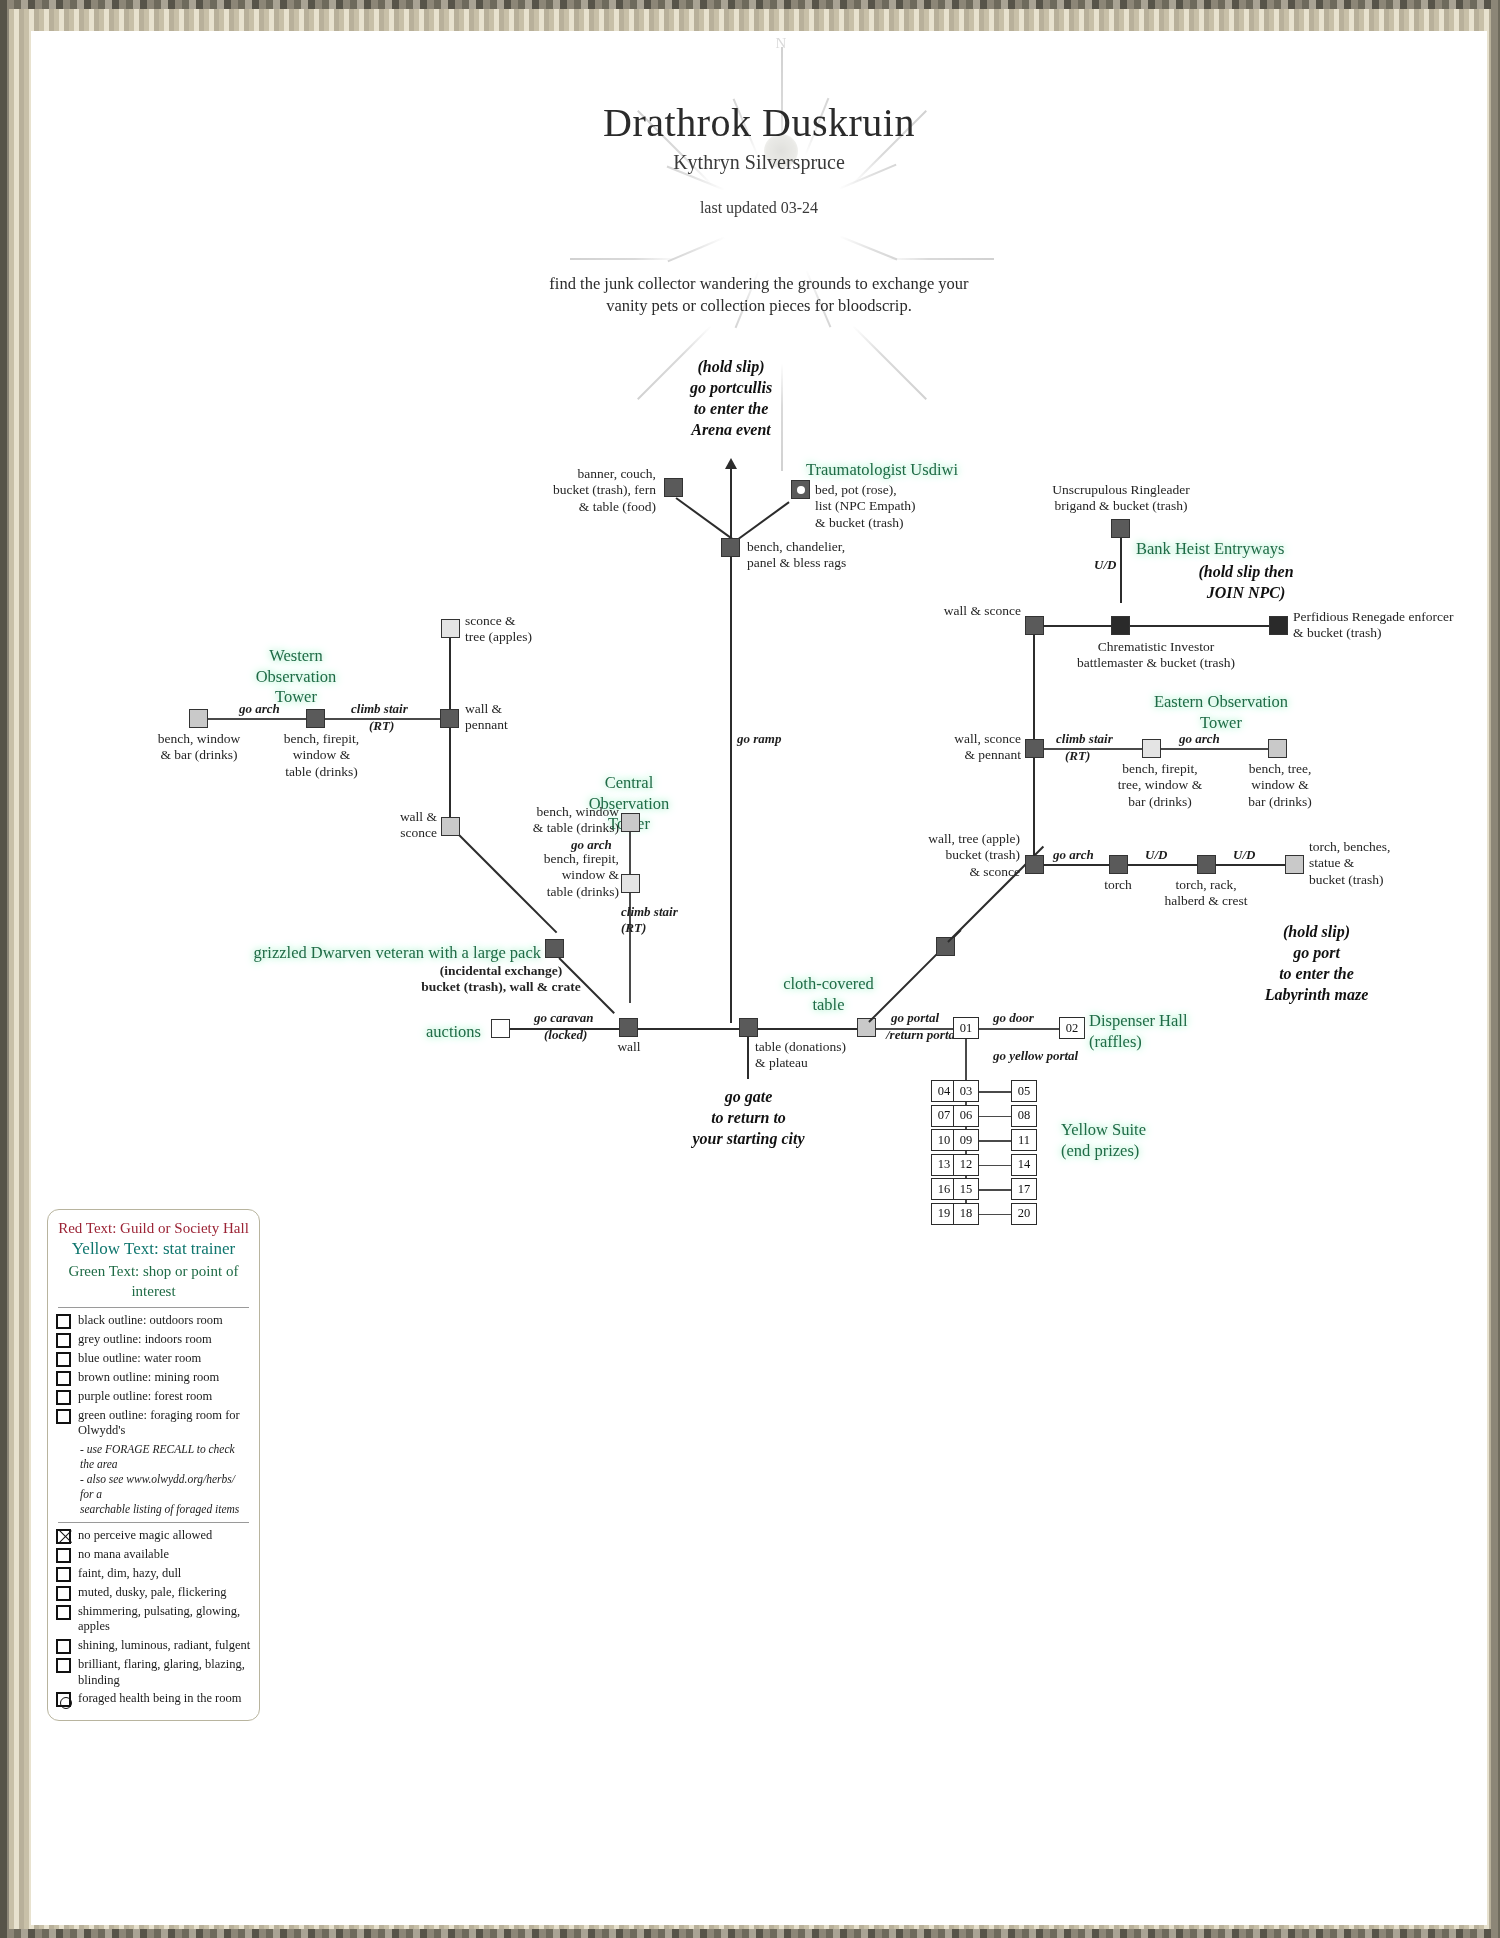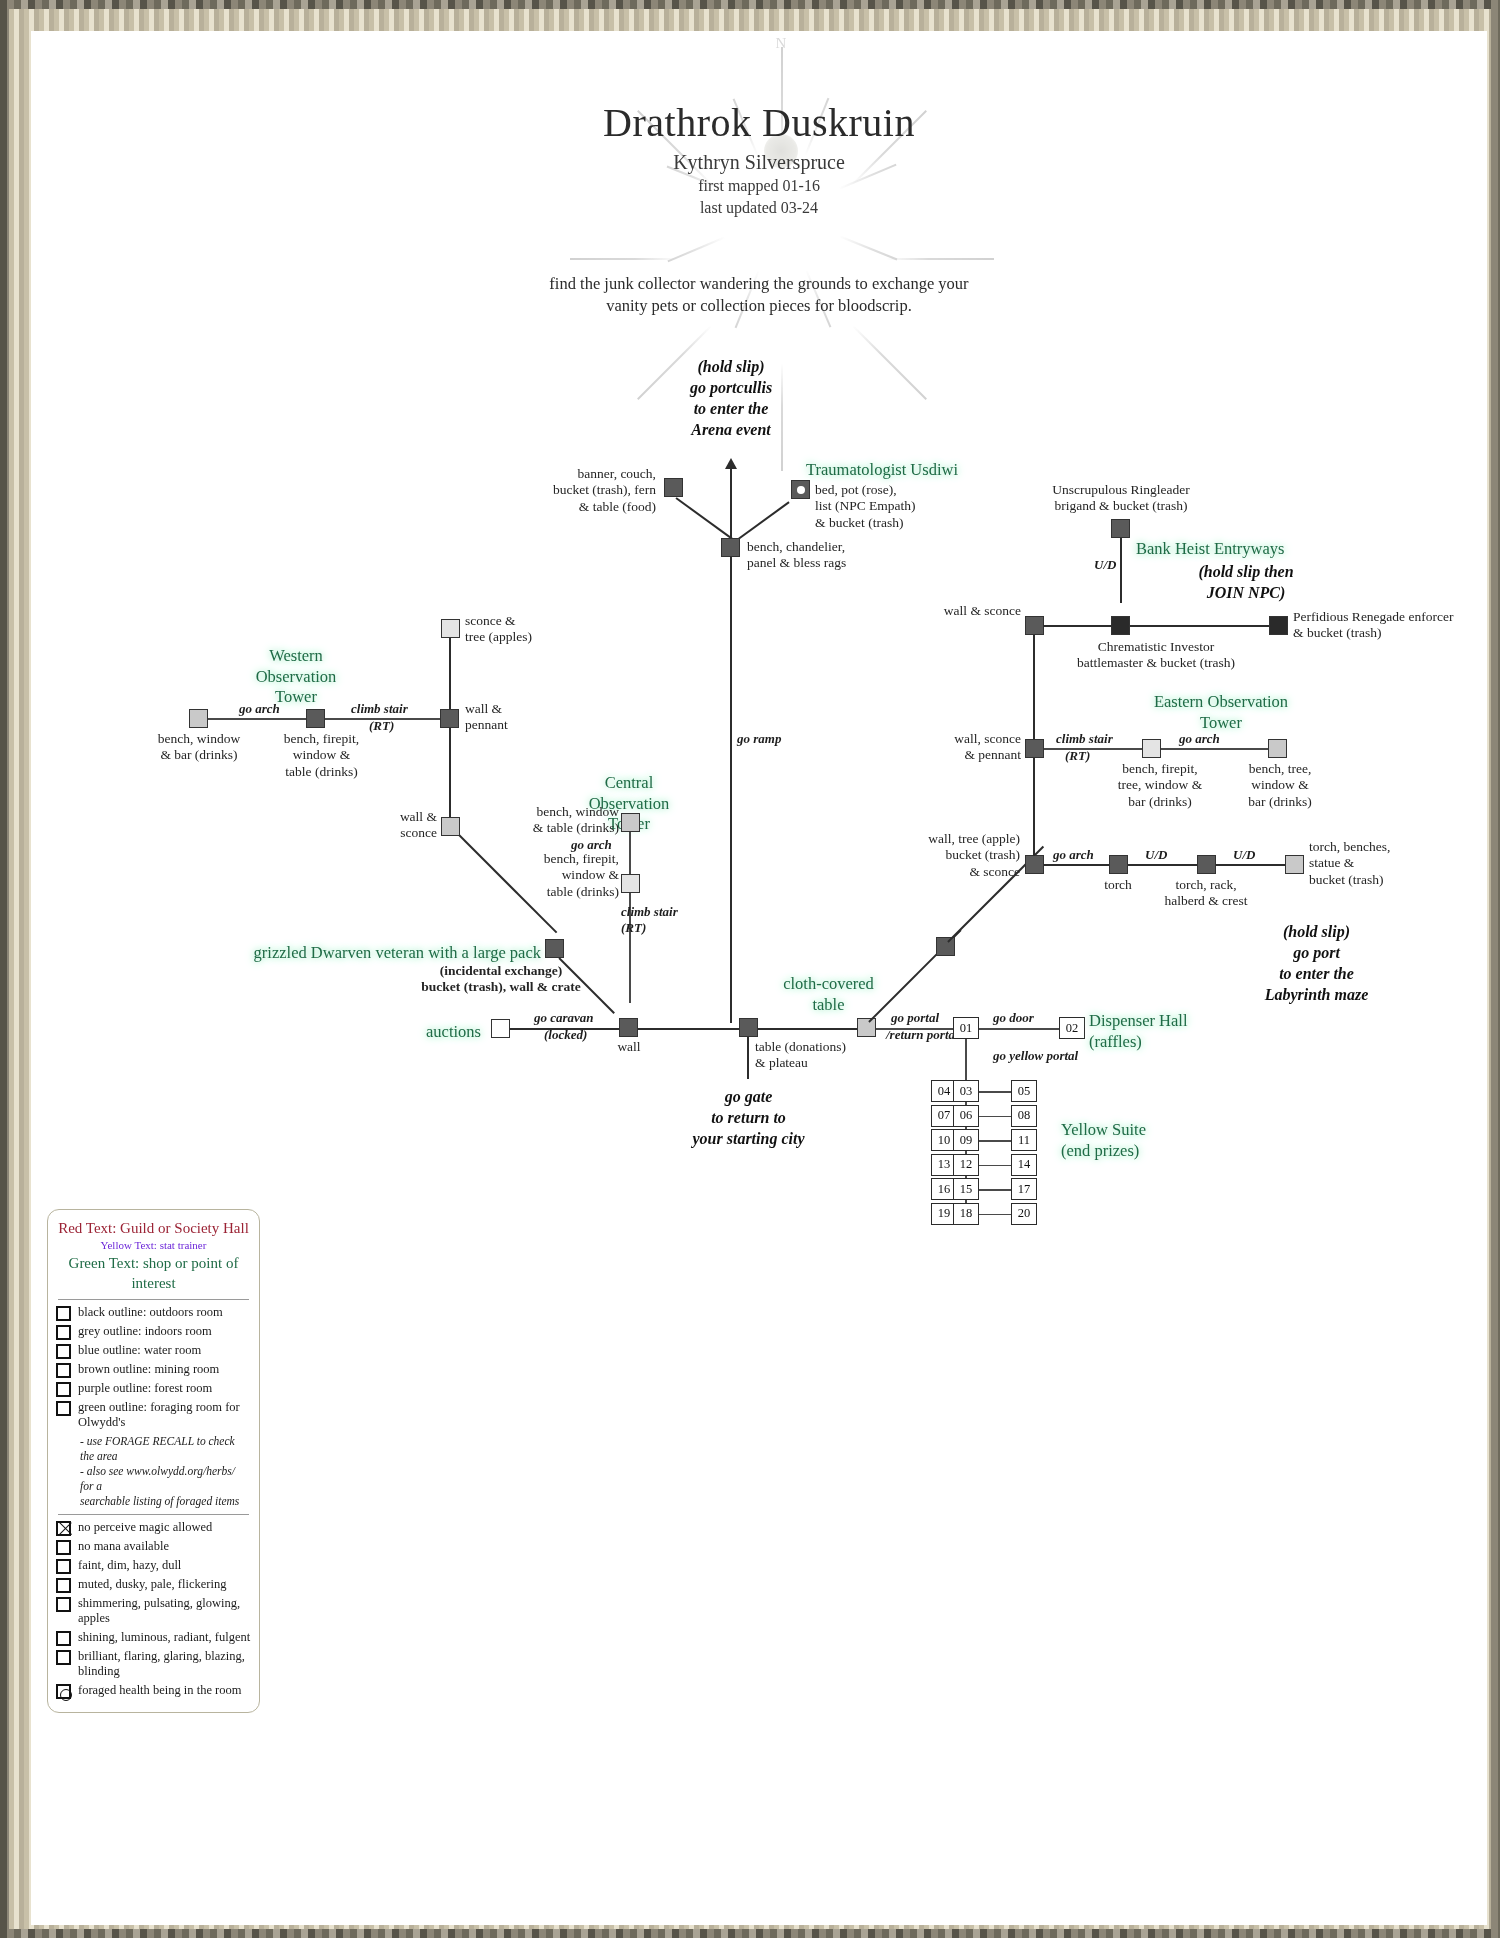--- a/index.html
+++ b/index.html
@@ -98,21 +98,21 @@
   .arrowhead{position:absolute;width:0;height:0;border-left:6px solid transparent;border-right:6px solid transparent;border-bottom:11px solid #2c2c2c;}
 
   
   #legend{
     position:absolute;left:16px;top:1178px;width:213px;
     border:1.6px solid #b8b49e;border-radius:12px;background:#fff;
     padding:8px 8px 10px 8px;box-sizing:border-box;
   }
   #legend .hdr{text-align:center;line-height:1.35;}
   #legend .hdr .red{color:#9b2335;font-size:15px;}
-  #legend .hdr .yel{color:#6d28d9;font-size:11px;}
+  #legend .hdr .yel{color:#0f766e;font-size:17px;}
   #legend .hdr .grn{color:#1f6b46;font-size:15px;}
   #legend hr{border:none;border-top:1.2px solid #9a9a9a;margin:5px 2px 5px 2px;}
   .lrow{display:flex;align-items:flex-start;gap:7px;margin:3px 0;}
   .lrow .swatch{flex:0 0 auto;width:15px;height:15px;box-sizing:border-box;border:2px solid #111;background:#fff;margin-top:1px;}
   .lrow .txt{font-size:12.5px;color:#1a1a1a;line-height:1.25;}
   .sub{font-size:11.5px;font-style:italic;color:#1a1a1a;line-height:1.3;margin-left:24px;}
   .sw-black{border-color:#111;background:#fff;}
   .sw-grey{border-color:#9a9a9a;background:#fff;}
   .sw-blue{border-color:#2b3a8f;background:#fff;}
   .sw-brown{border-color:#b08a57;background:#fff;}
@@ -154,21 +154,20 @@
     <div class="ray short" style="transform:rotate(202deg) translateY(-62px);"></div>
     <div class="ray short" style="transform:rotate(247deg) translateY(-62px);"></div>
     <div class="ray short" style="transform:rotate(292deg) translateY(-62px);"></div>
     <div class="ray short" style="transform:rotate(337deg) translateY(-62px);"></div>
     <div class="hub"></div>
     <div class="nlabel">N</div>
   </div>
 
   <div id="title">Drathrok Duskruin</div>
   <div id="author">Kythryn Silverspruce</div>
-  <div id="mapped">first mapped 01-16</div>
   <div id="updated">last updated 03-24</div>
   <div id="subtitle">
     <div>find the junk collector wandering the grounds to exchange your</div>
     <div>vanity pets or collection pieces for bloodscrip.</div>
   </div>
 
   <div class="callout" style="left:600px;top:325px;width:200px;">
     <div>(hold slip)</div>
     <div>go portcullis</div>
     <div>to enter the</div>

